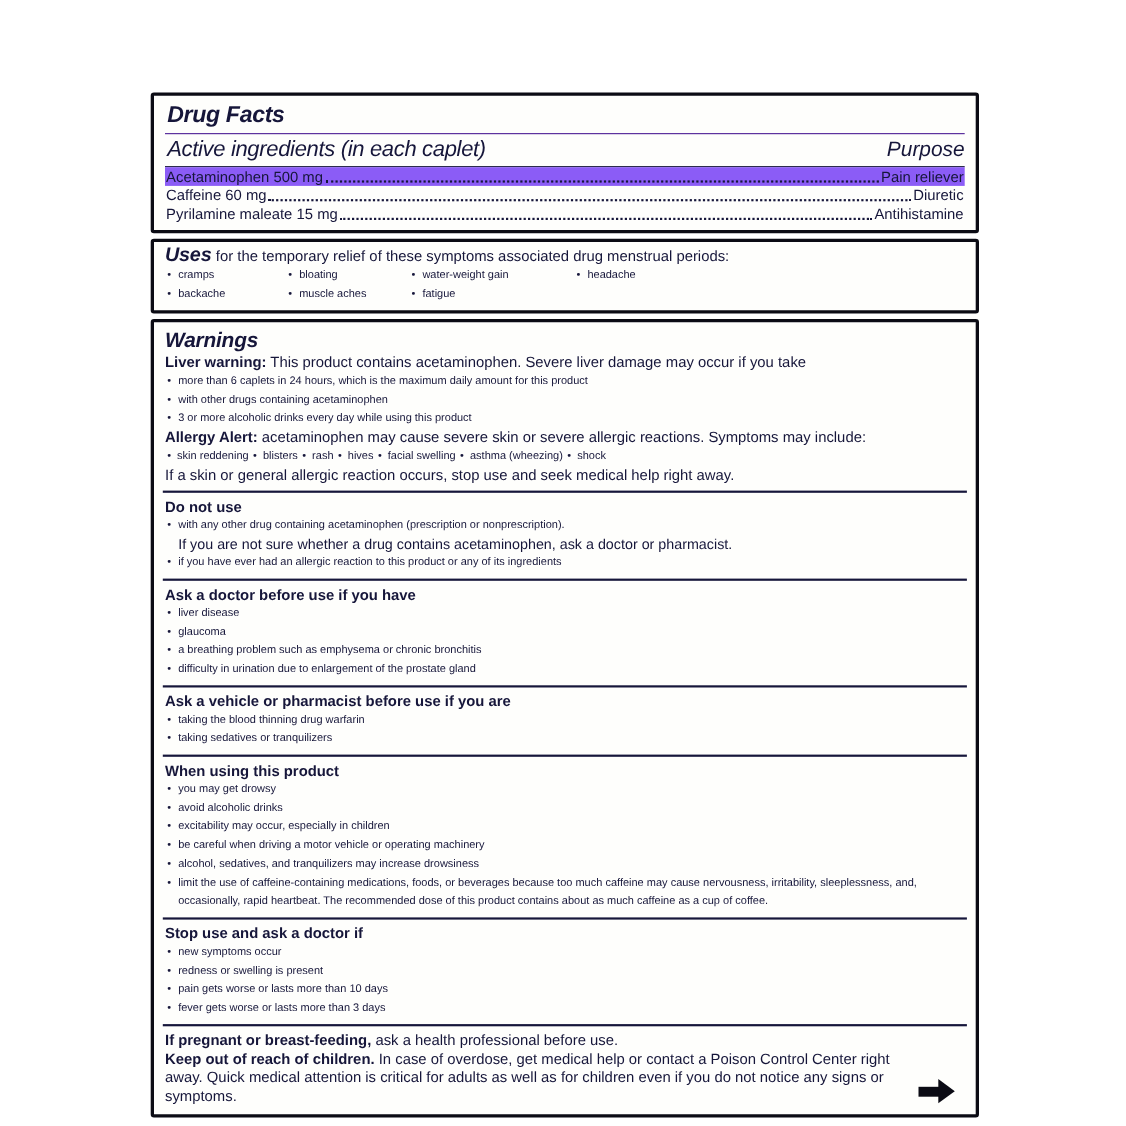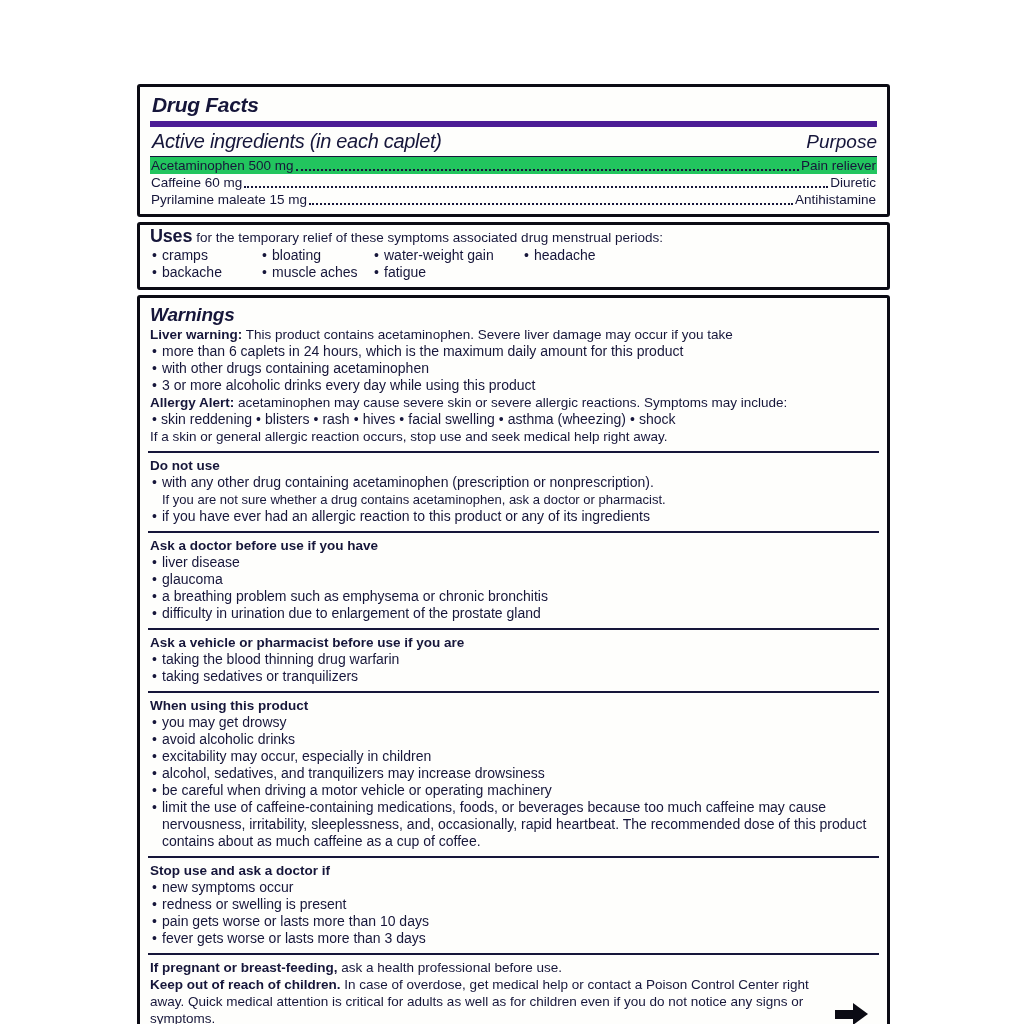--- a/index.html
+++ b/index.html
@@ -17,47 +17,47 @@
     border:3px solid #0b0b14;
     border-radius:3px;
     background:#fefefc;
     padding:3px 10px 6px 10px;
     margin-bottom:5px;
   }
   .drug-facts-title {
     font-size:21px; font-weight:bold; font-style:italic;
     letter-spacing:-0.3px;
     padding:3px 0 4px 2px;
-    border-bottom:6px solid #4c1d95;
+    border-bottom:1px solid #4c1d95;
   }
   .ai-heading-row {
     display:flex; justify-content:space-between; align-items:baseline;
     padding:3px 0 3px 2px;
     border-bottom:1px solid #16163a;
   }
   .ai-heading { font-size:20px; font-weight:normal; font-style:italic; letter-spacing:-0.3px; }
   .purpose-heading { font-size:19px; font-weight:normal; font-style:italic; }
   .ing-row {
     display:flex; align-items:flex-end;
     font-size:13.5px; line-height:17px;
     padding:0 1px;
   }
-  .ing-row.highlight { background:#22c55e; }
+  .ing-row.highlight { background:#8b5cf6; }
   .leader {
     flex:1 1 auto;
     border-bottom:2px dotted #16163a;
     margin:0 2px 3px 2px;
     min-width:20px;
   }
-  .sec-italic-title { font-size:18px; font-weight:bold; letter-spacing:-0.2px; }
+  .sec-italic-title { font-size:18px; font-weight:bold; font-style:italic; letter-spacing:-0.2px; }
   .warnings-title { font-size:19px; font-weight:bold; font-style:italic; letter-spacing:-0.2px; line-height:22px; padding-top:2px; }
   .body-line { font-size:13.5px; line-height:17px; }
   .bold { font-weight:bold; }
   .bullet {
-    font-size:14px; line-height:17px;
+    font-size:10px; line-height:17px;
     position:relative; padding-left:12px;
   }
   .bullet::before {
     content:"\2022";
     position:absolute; left:2px; top:0;
   }
   .note-line { font-size:13px; line-height:17px; padding-left:12px; }
   .uses-grid {
     display:grid;
     grid-template-columns: 110px 112px 150px auto;
@@ -189,22 +189,22 @@
       <div class="bullet">taking sedatives or tranquilizers</div>
     </div>
 
     <div class="rule"></div>
 
     <div class="section">
       <div class="body-line bold">When using this product</div>
       <div class="bullet">you may get drowsy</div>
       <div class="bullet">avoid alcoholic drinks</div>
       <div class="bullet">excitability may occur, especially in children</div>
+      <div class="bullet">be careful when driving a motor vehicle or operating machinery</div>
       <div class="bullet">alcohol, sedatives, and tranquilizers may increase drowsiness</div>
-      <div class="bullet">be careful when driving a motor vehicle or operating machinery</div>
       <div class="bullet">limit the use of caffeine-containing medications, foods, or beverages because too much caffeine may cause nervousness, irritability, sleeplessness, and, occasionally, rapid heartbeat. The recommended dose of this product contains about as much caffeine as a cup of coffee.</div>
     </div>
 
     <div class="rule"></div>
 
     <div class="section">
       <div class="body-line bold">Stop use and ask a doctor if</div>
       <div class="bullet">new symptoms occur</div>
       <div class="bullet">redness or swelling is present</div>
       <div class="bullet">pain gets worse or lasts more than 10 days</div>

